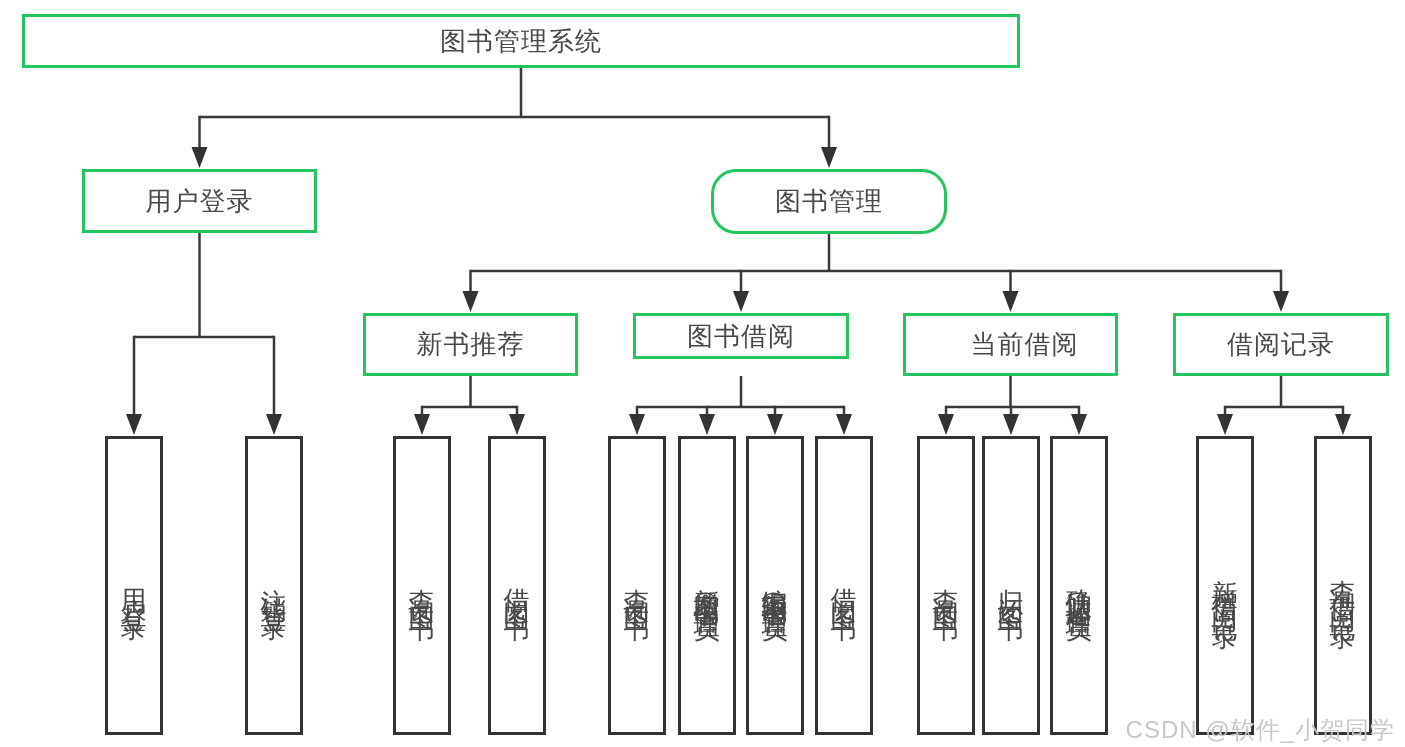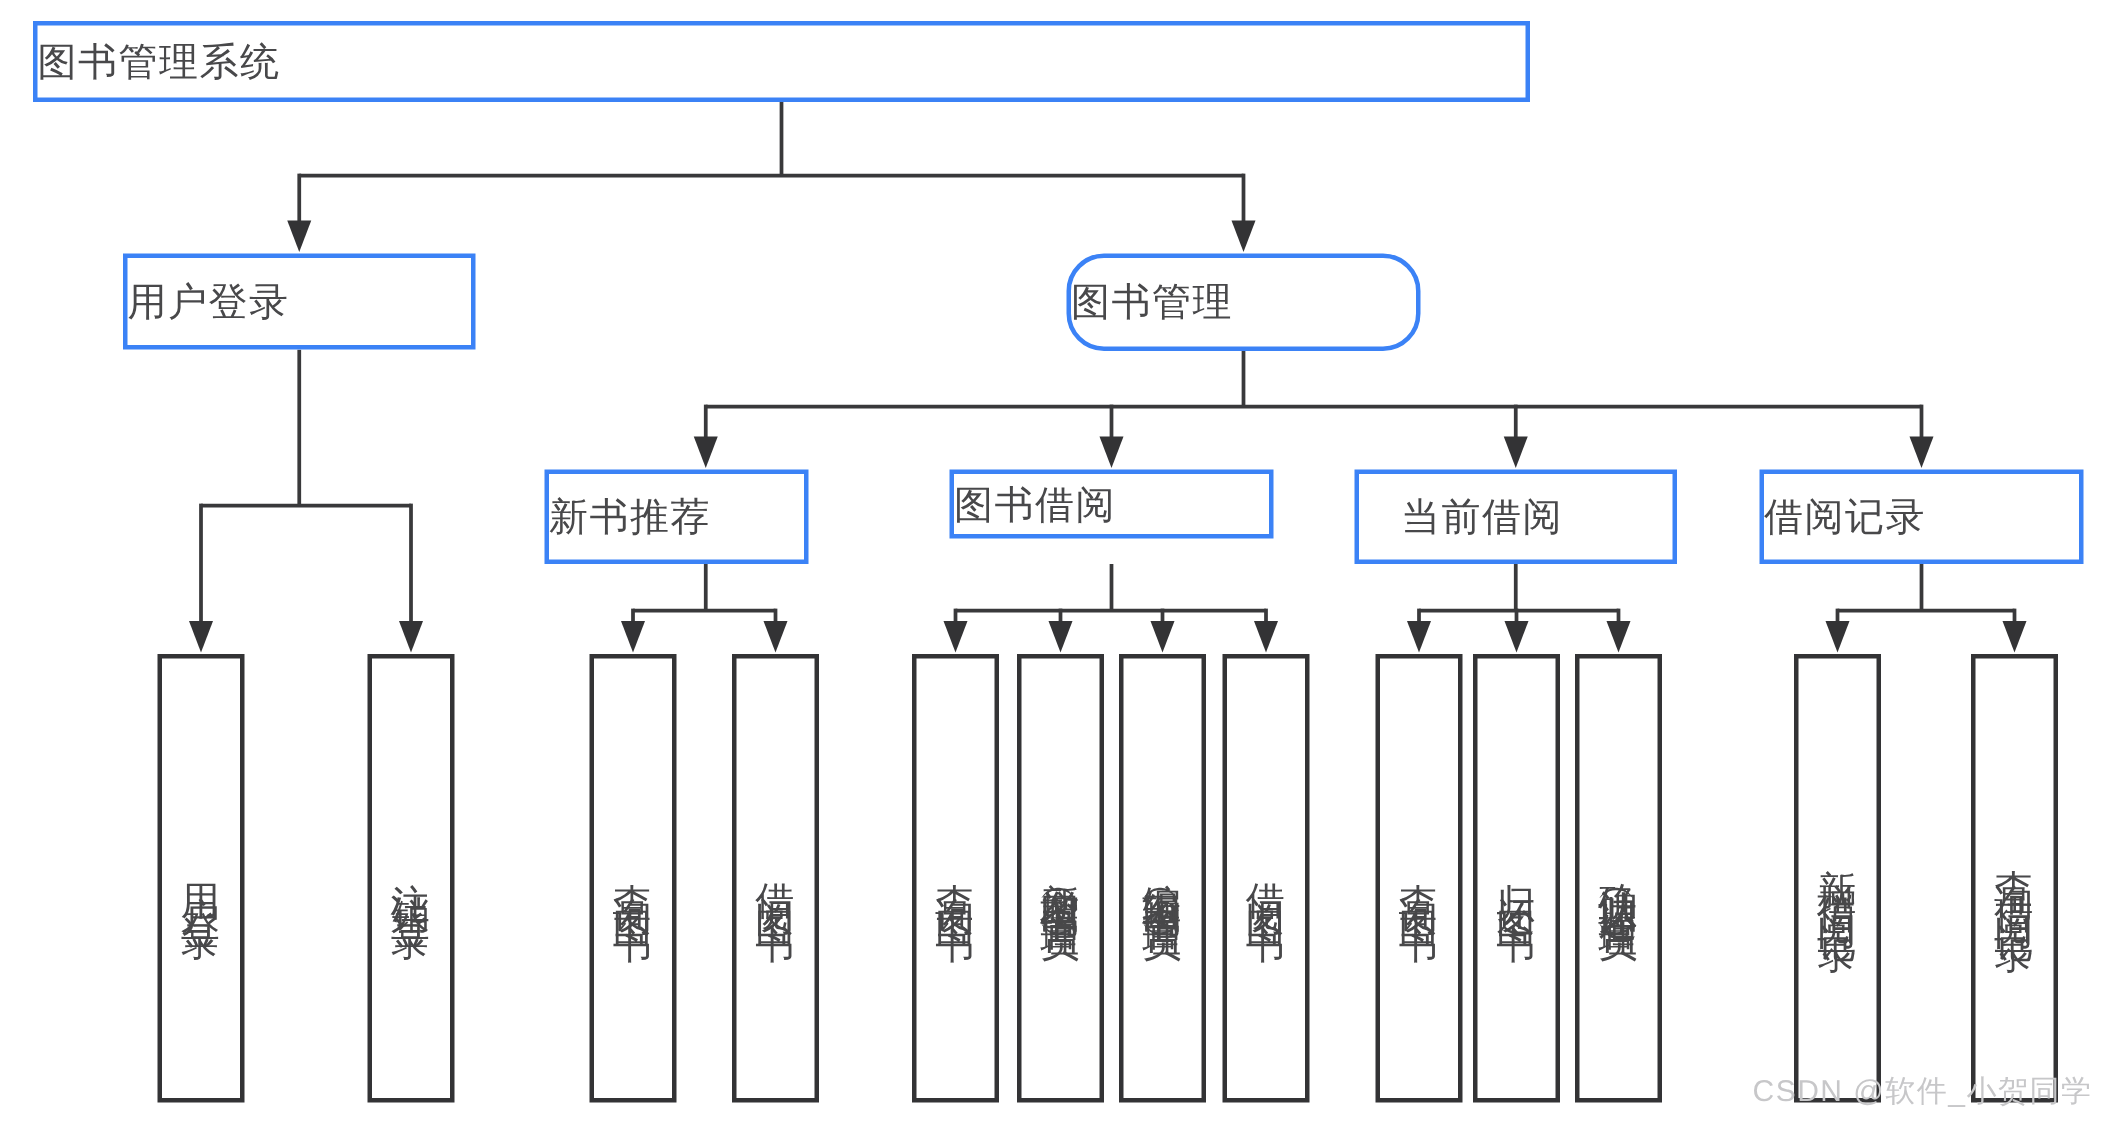--- a/index.html
+++ b/index.html
@@ -8,23 +8,23 @@
     width:1405px;height:747px;
     background:#ffffff;
     overflow:hidden;
     font-family:"Liberation Sans","DejaVu Sans",sans-serif;
     color:#48484a;
   }
   #wires{position:absolute;left:0;top:0;pointer-events:none;}
   .hbox{
     position:absolute;
     box-sizing:border-box;
-    border:3px solid #3b82f6;
+    border:3px solid #22c55e;
     background:#ffffff;
-    display:flex;align-items:center;justify-content:flex-start;
+    display:flex;align-items:center;justify-content:center;
     font-size:26px;
     letter-spacing:1px;
     white-space:nowrap;
   }
   .vbox{
     position:absolute;
     box-sizing:border-box;
     border:3px solid #333335;
     background:#ffffff;
     display:flex;align-items:center;justify-content:center;
@@ -35,21 +35,21 @@
     text-orientation:mixed;
     font-size:26px;
     letter-spacing:9px;
     line-height:1;
     white-space:nowrap;
   }
   .vbox .vtext.tight{letter-spacing:4px;}
   #watermark{
     position:absolute;
     right:10px;top:714px;
-    font-size:20px;
+    font-size:24px;
     letter-spacing:1px;
     color:#c7c7c9;
     white-space:nowrap;
     z-index:5;
   }
 </style>
 </head>
 <body>
 
 <div id="canvas">
@@ -125,21 +125,21 @@
     <span>图书管理系统</span>
   </div>
 
   <div class="hbox" style="left:82px;top:169px;width:235px;height:64px;">
     <span>用户登录</span>
   </div>
   <div class="hbox" style="left:711px;top:169px;width:236px;height:65px;border-radius:25px;">
     <span>图书管理</span>
   </div>
 
-  <div class="hbox" style="left:363px;top:313px;width:176px;height:63px;">
+  <div class="hbox" style="left:363px;top:313px;width:215px;height:63px;">
     <span>新书推荐</span>
   </div>
   <div class="hbox" style="left:633px;top:313px;width:216px;height:46px;">
     <span>图书借阅</span>
   </div>
   <div class="hbox" style="left:903px;top:313px;width:215px;height:63px;padding-left:28px;">
     <span>当前借阅</span>
   </div>
   <div class="hbox" style="left:1173px;top:313px;width:216px;height:63px;">
     <span>借阅记录</span>

